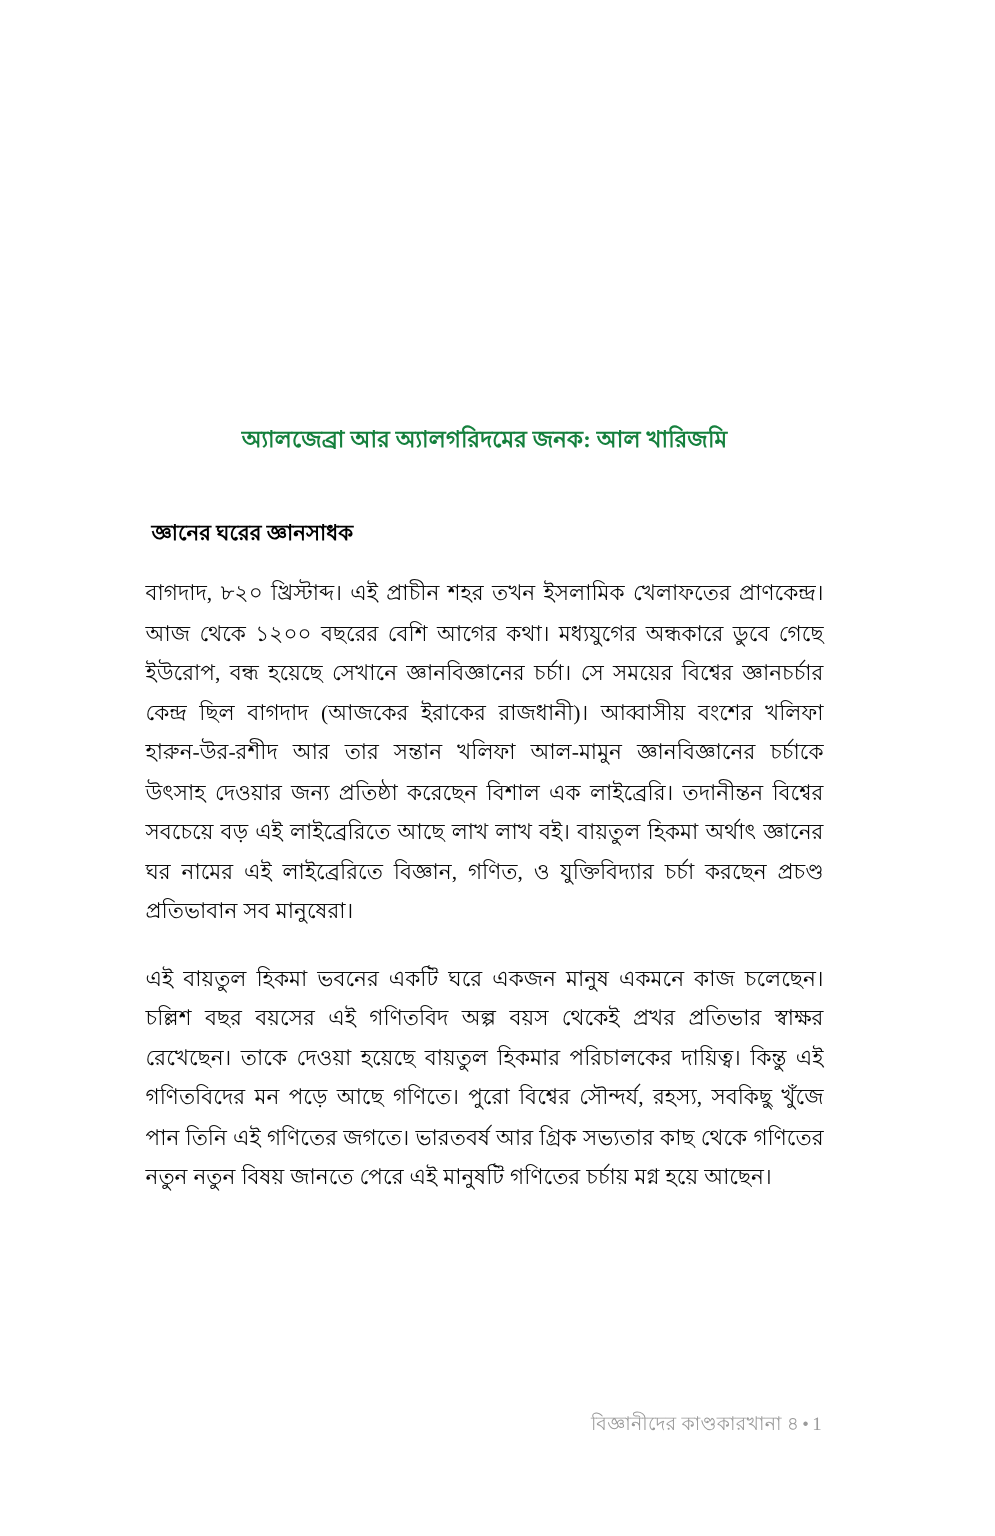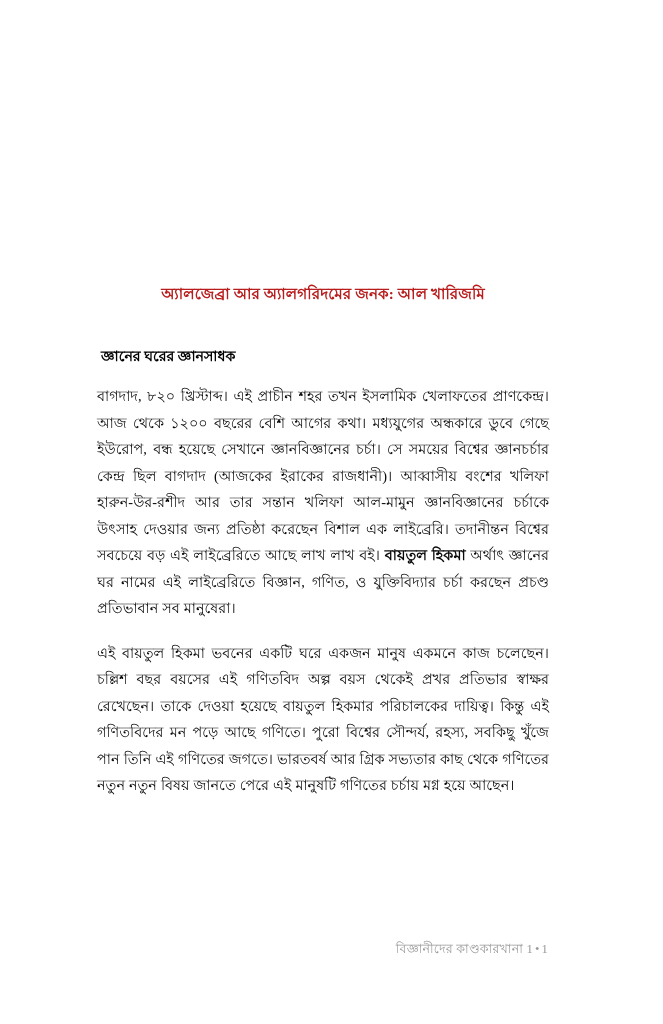--- a/index.html
+++ b/index.html
@@ -32,21 +32,21 @@
     width: 452px;
   }
 
   .chapter-title {
     font-size: 15.2px;
     font-weight: bold;
     text-align: center;
     letter-spacing: 0.1px;
     line-height: 1.5;
     margin: 0 0 40px 0;
-    color: #b91c1c;
+    color: #15803d;
   }
 
   .section-heading {
     font-size: 14.2px;
     font-weight: bold;
     text-align: left;
     line-height: 1.5;
     margin: 0 0 16px 4px;
     color: #000000;
   }
@@ -59,21 +59,21 @@
     margin: 0 0 18px 0;
     color: #0a0a0a;
     word-spacing: 0.4px;
   }
   .body-paragraph:last-of-type {
     margin-bottom: 0;
   }
 
   .body-paragraph b,
   .bold-run {
-    font-weight: bold;
+    font-weight: normal;
   }
 
   
   .page-footer {
     position: absolute;
     left: 97px;
     right: 115px;
     top: 940px;
     text-align: right;
     font-size: 12.6px;
@@ -96,16 +96,16 @@
 
     <h2 class="section-heading">জ্ঞানের ঘরের জ্ঞানসাধক</h2>
 
     <p class="body-paragraph"><span>বাগদাদ, ৮২০ খ্রিস্টাব্দ। এই প্রাচীন শহর তখন ইসলামিক খেলাফতের প্রাণকেন্দ্র। আজ থেকে ১২০০ বছরের বেশি আগের কথা। মধ্যযুগের অন্ধকারে ডুবে গেছে ইউরোপ, বন্ধ হয়েছে সেখানে জ্ঞানবিজ্ঞানের চর্চা। সে সময়ের বিশ্বের জ্ঞানচর্চার কেন্দ্র ছিল বাগদাদ (আজকের ইরাকের রাজধানী)। আব্বাসীয় বংশের খলিফা হারুন-উর-রশীদ আর তার সন্তান খলিফা আল-মামুন জ্ঞানবিজ্ঞানের চর্চাকে উৎসাহ দেওয়ার জন্য প্রতিষ্ঠা করেছেন বিশাল এক লাইব্রেরি। তদানীন্তন বিশ্বের সবচেয়ে বড় এই লাইব্রেরিতে আছে লাখ লাখ বই। </span><b class="bold-run">বায়তুল হিকমা</b><span> অর্থাৎ জ্ঞানের ঘর নামের এই লাইব্রেরিতে বিজ্ঞান, গণিত, ও যুক্তিবিদ্যার চর্চা করছেন প্রচণ্ড প্রতিভাবান সব মানুষেরা।</span></p>
 
     <p class="body-paragraph">এই বায়তুল হিকমা ভবনের একটি ঘরে একজন মানুষ একমনে কাজ চলেছেন। চল্লিশ বছর বয়সের এই গণিতবিদ অল্প বয়স থেকেই প্রখর প্রতিভার স্বাক্ষর রেখেছেন। তাকে দেওয়া হয়েছে বায়তুল হিকমার পরিচালকের দায়িত্ব। কিন্তু এই গণিতবিদের মন পড়ে আছে গণিতে। পুরো বিশ্বের সৌন্দর্য, রহস্য, সবকিছু খুঁজে পান তিনি এই গণিতের জগতে। ভারতবর্ষ আর গ্রিক সভ্যতার কাছ থেকে গণিতের নতুন নতুন বিষয় জানতে পেরে এই মানুষটি গণিতের চর্চায় মগ্ন হয়ে আছেন।</p>
 
   </div>
 
   <div class="page-footer">
-    <span>বিজ্ঞানীদের কাণ্ডকারখানা 1</span><span class="footer-sep">•</span><span>1</span>
+    <span>বিজ্ঞানীদের কাণ্ডকারখানা ৪</span><span class="footer-sep">•</span><span>1</span>
   </div>
 
 </div>
 
 </body></html>

